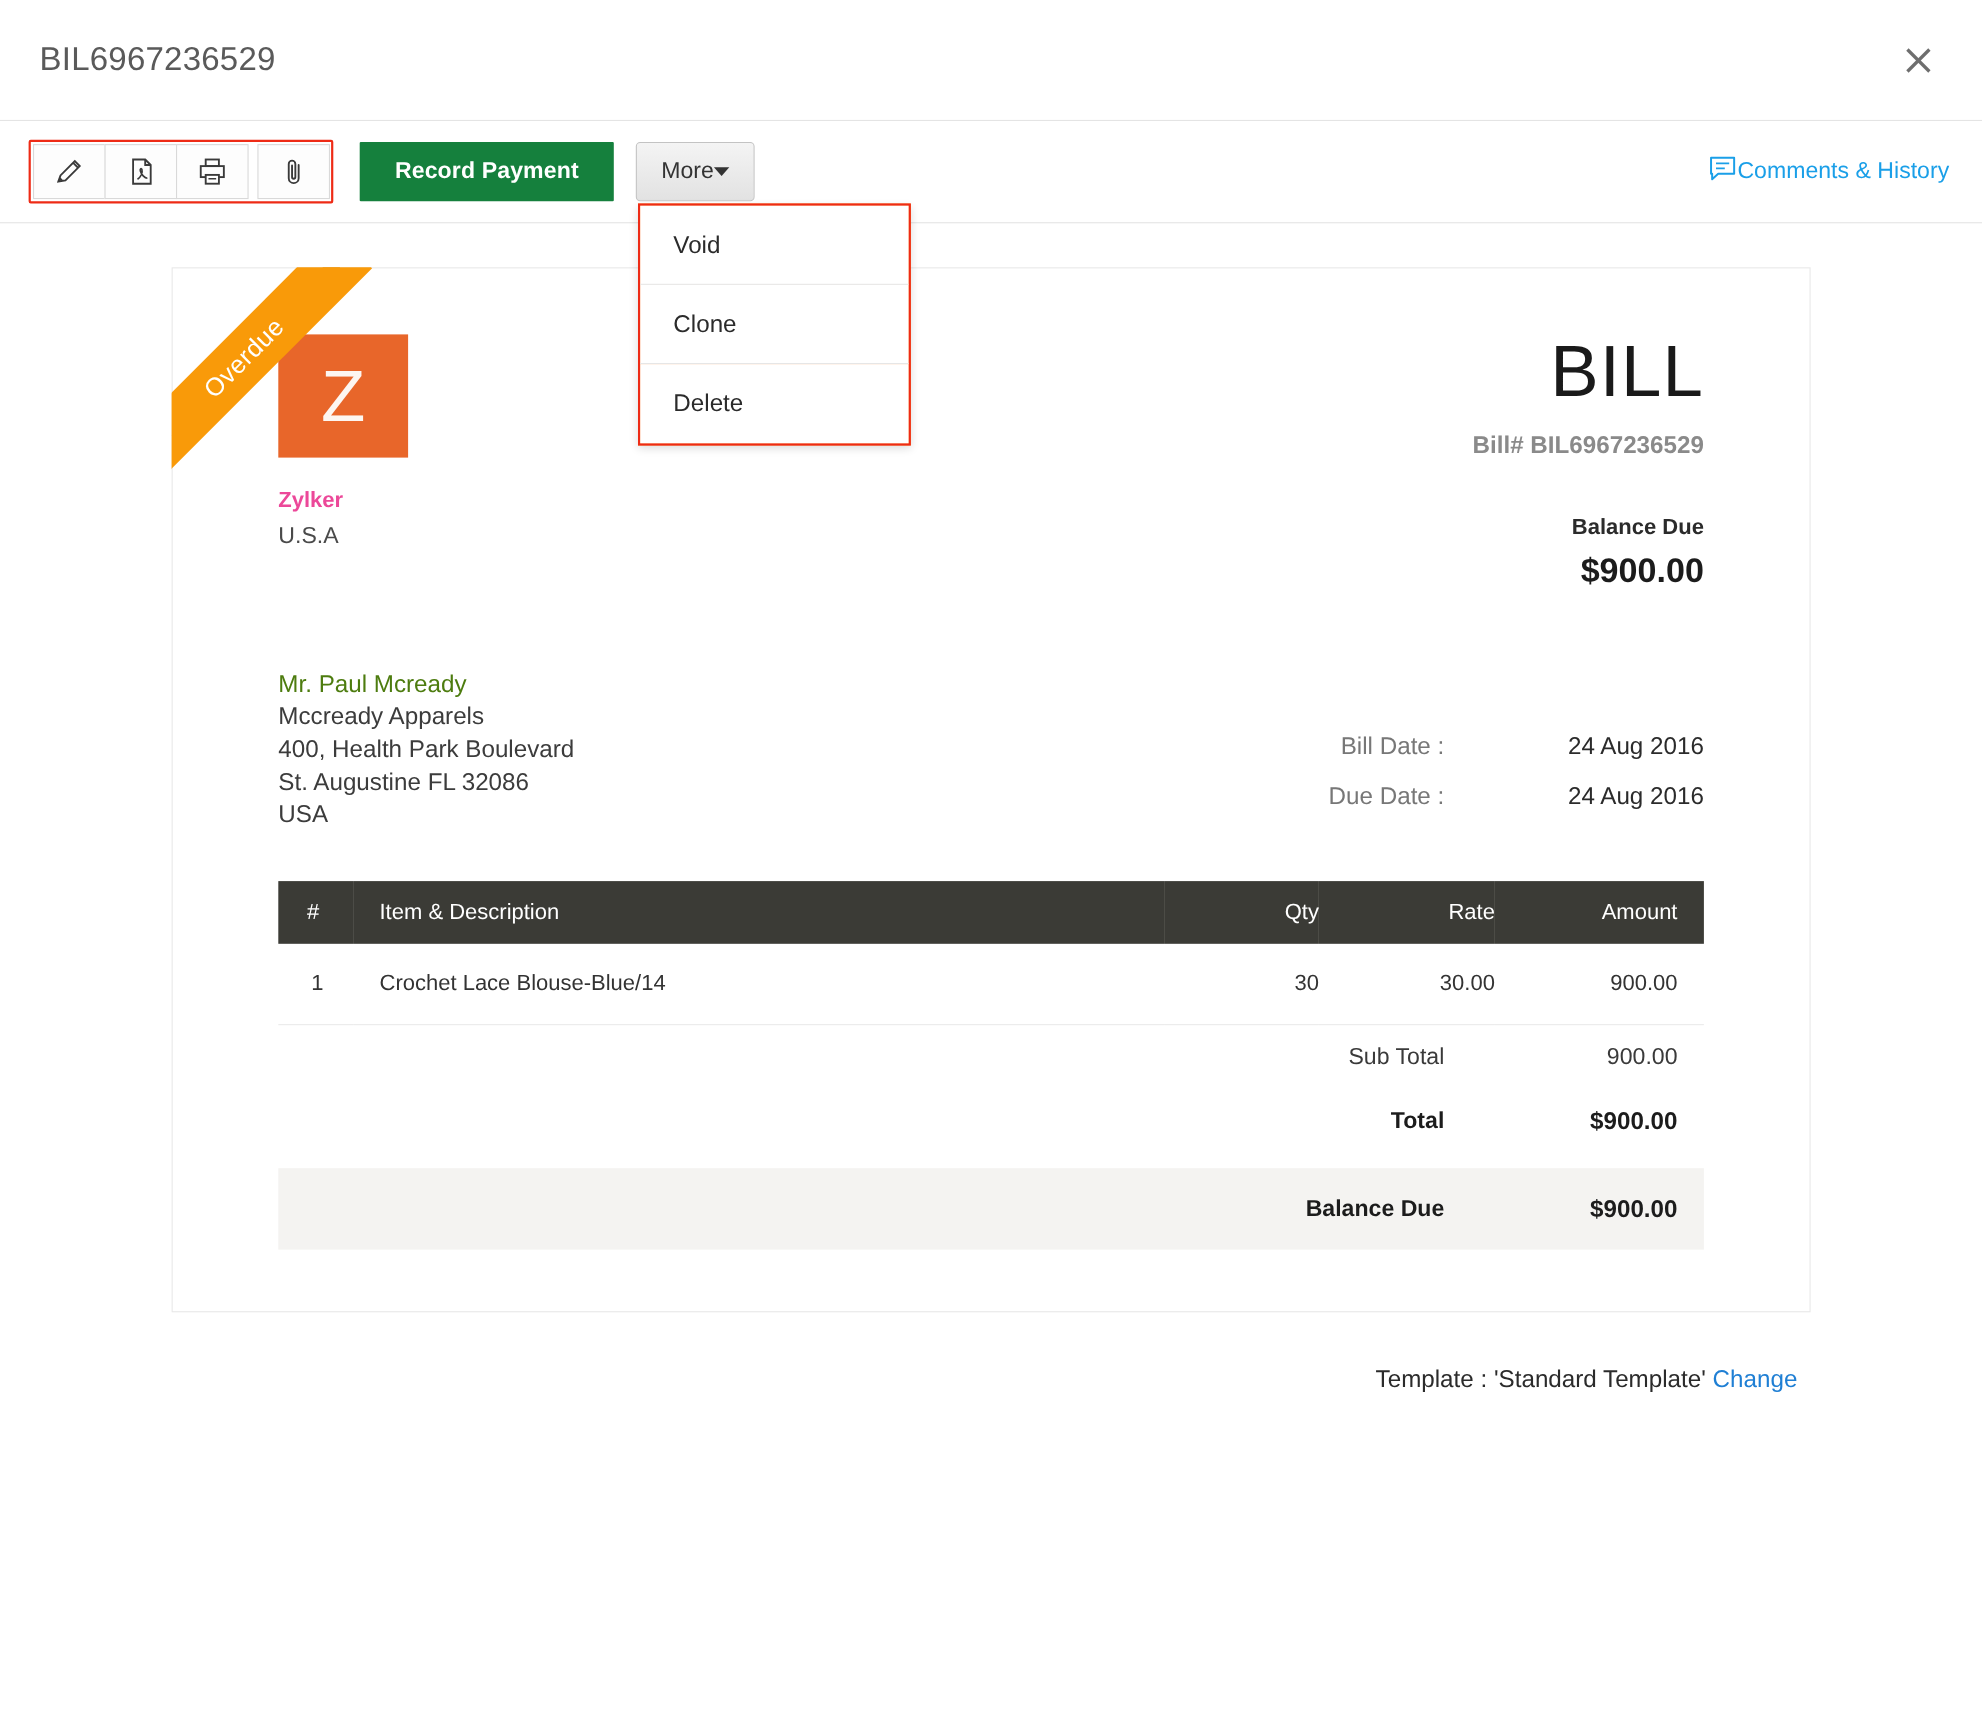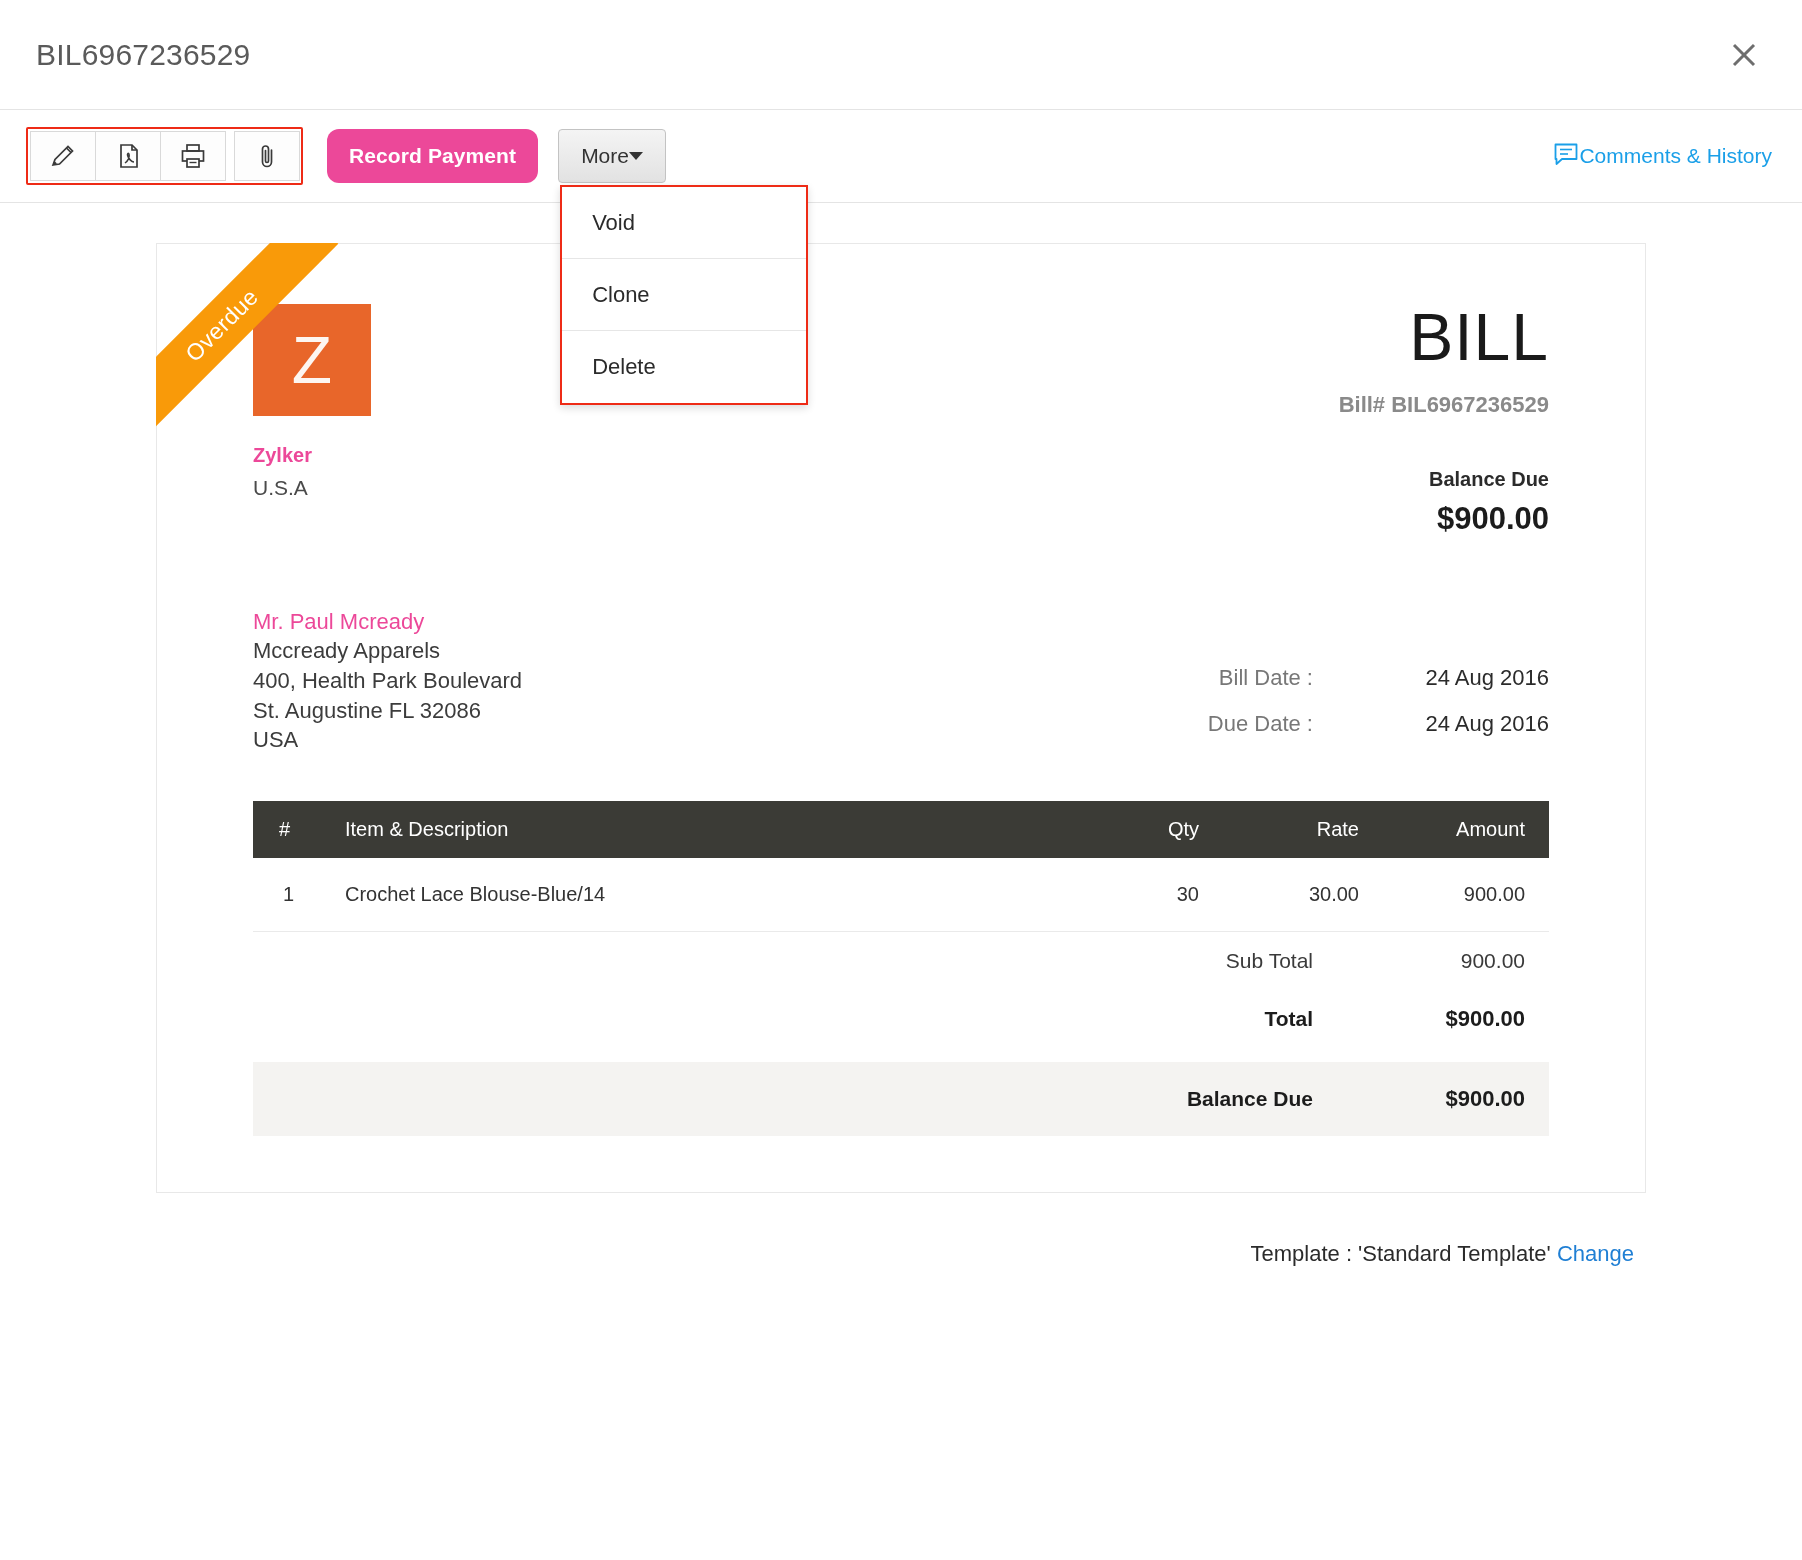--- a/index.html
+++ b/index.html
@@ -66,25 +66,25 @@
     justify-content: center;
     cursor: pointer;
     margin-right: -1px;
   }
   .icon-btn.detached { margin-left: 9px; }
   .icon-btn svg { display: block; }
 
   .record-payment {
     margin-left: 24px;
     height: 54px;
-    padding: 0 22px;
-    background: #ec4899;
+    padding: 0 32px;
+    background: #15803d;
     color: #ffffff;
     border: none;
-    border-radius: 12px;
+    border-radius: 1px;
     font-size: 21px;
     font-weight: bold;
     font-family: "Liberation Sans", sans-serif;
     cursor: pointer;
     letter-spacing: 0.1px;
   }
   .more-wrap { position: relative; margin-left: 20px; }
   .more-btn {
     height: 54px;
     padding: 0 22px;
@@ -243,21 +243,21 @@
     font-weight: bold;
     color: #1c1c1c;
   }
 
   .mid-row { display: flex; margin-top: 56px; }
   .from-block { width: 54%; }
   .from-label { font-size: 22px; color: #8c8c8c; }
   .from-name {
     margin-top: 16px;
     font-size: 22px;
-    color: #ec4899;
+    color: #4d7c0f;
     cursor: pointer;
   }
   .from-line {
     margin-top: 3px;
     font-size: 22px;
     color: #3c3c3c;
     line-height: 1.22;
   }
   .dates-block {
     width: 46%;

